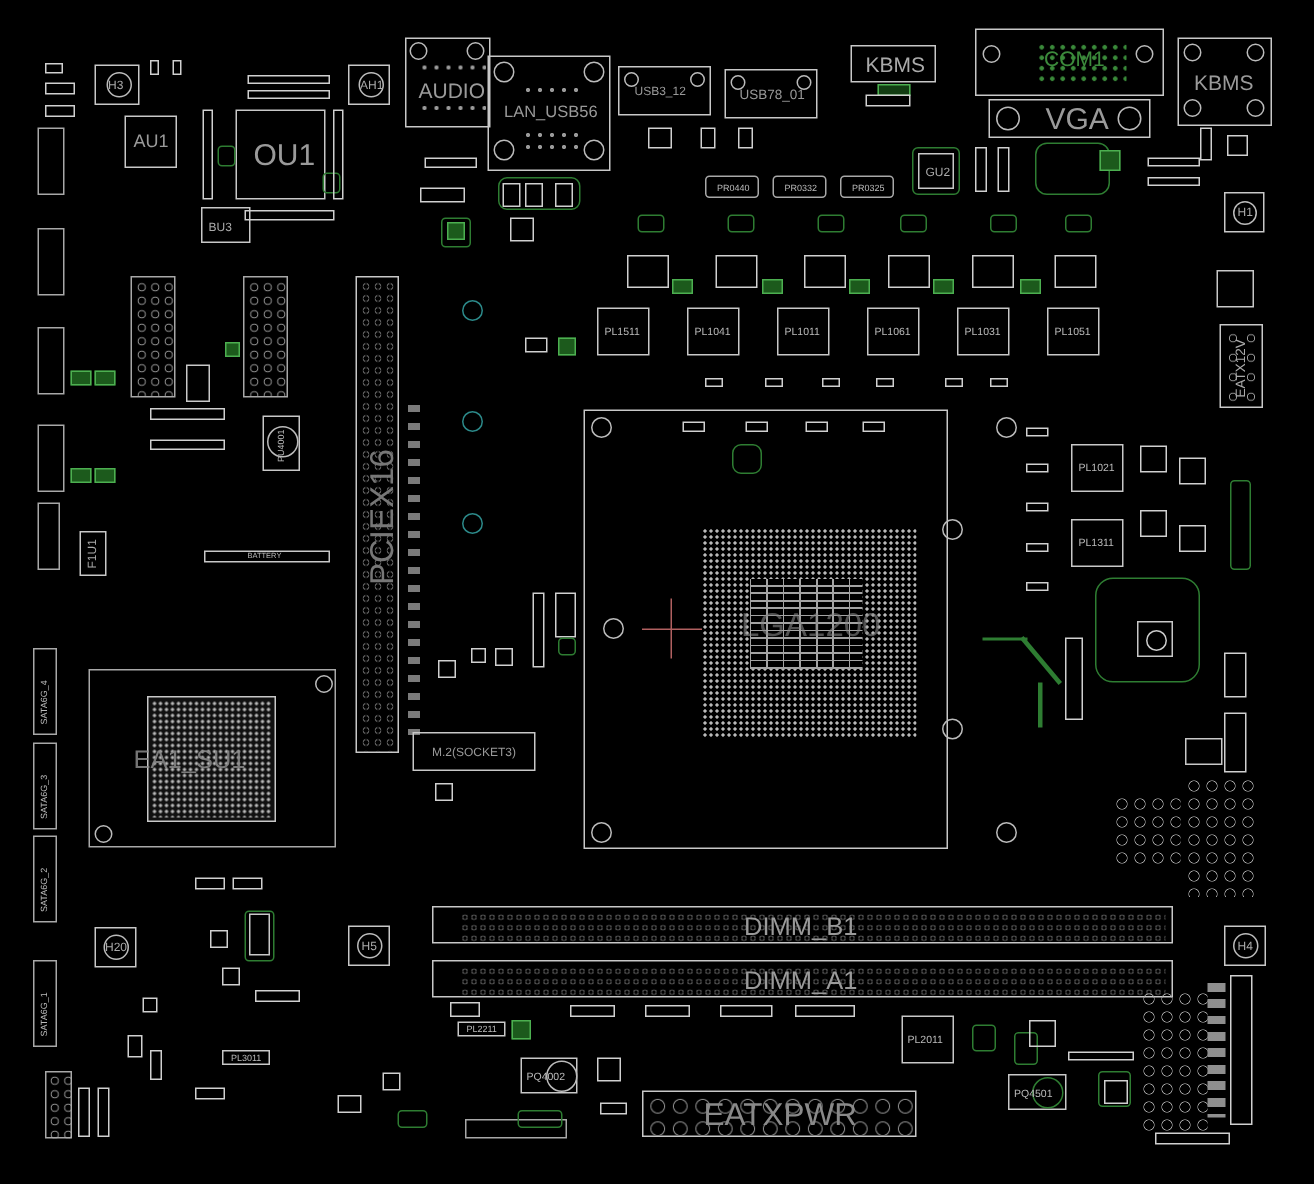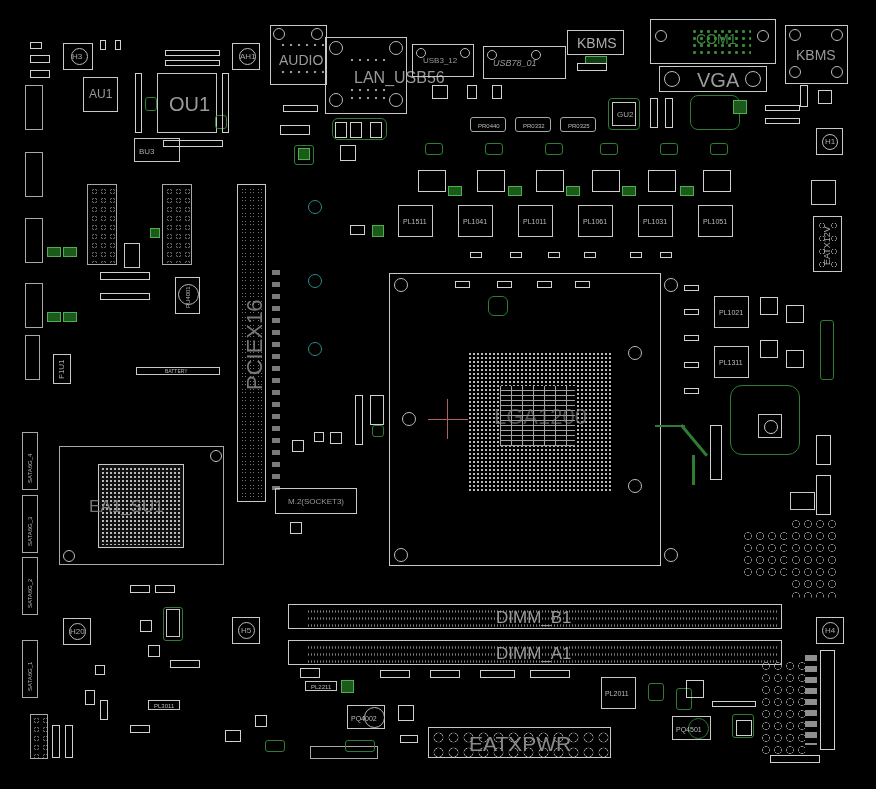--- a/index.html
+++ b/index.html
@@ -45,21 +45,21 @@
   <div class="part" style="left:83px;top:77px;width:35px;height:35px;">
     <span class="lbl mid" style="left:5px;top:10px;font-size:12px;">AU1</span>
   </div>
 
   <div class="part" style="left:157px;top:73px;width:60px;height:60px;">
     <span class="lbl big" style="left:11px;top:20px;">OU1</span>
   </div>
   <div class="green" style="left:145px;top:97px;width:12px;height:14px;"></div>
   <div class="green" style="left:215px;top:115px;width:12px;height:14px;"></div>
 
-  <div class="part" style="left:134px;top:138px;width:46px;height:24px;">
+  <div class="part" style="left:134px;top:138px;width:33px;height:24px;">
     <span class="lbl sm" style="left:4px;top:9px;">BU3</span>
   </div>
 
   <div class="part" style="left:232px;top:43px;width:28px;height:27px;">
     <div class="hole" style="left:6px;top:4px;width:17px;height:17px;"></div>
     <span class="lbl sm" style="left:7px;top:9px;">AH1</span>
   </div>
 
   <div class="smd" style="left:135px;top:73px;width:7px;height:60px;"></div>
   <div class="smd" style="left:222px;top:73px;width:7px;height:60px;"></div>
@@ -77,33 +77,33 @@
     <div class="hole" style="left:40px;top:2px;width:12px;height:12px;"></div>
     <div class="dots" style="left:8px;top:15px;width:45px;height:10px;"></div>
     <span class="lbl mid" style="left:8px;top:27px;">AUDIO</span>
     <div class="dots" style="left:8px;top:42px;width:45px;height:10px;"></div>
   </div>
 
   <div class="part" style="left:325px;top:37px;width:82px;height:77px;">
     <div class="hole" style="left:3px;top:3px;width:14px;height:14px;"></div>
     <div class="hole" style="left:63px;top:3px;width:14px;height:14px;"></div>
     <div class="dots" style="left:22px;top:18px;width:40px;height:10px;"></div>
-    <span class="lbl" style="left:28px;top:32px;font-size:16px;color:#999;">LAN_USB56</span>
+    <span class="lbl" style="left:10px;top:32px;font-size:11px;color:#999;">LAN_USB56</span>
     <div class="dots" style="left:22px;top:48px;width:40px;height:16px;"></div>
     <div class="hole" style="left:3px;top:55px;width:14px;height:14px;"></div>
     <div class="hole" style="left:63px;top:55px;width:14px;height:14px;"></div>
   </div>
 
   <div class="part" style="left:412px;top:44px;width:62px;height:33px;">
     <div class="hole" style="left:3px;top:3px;width:10px;height:10px;"></div>
     <div class="hole" style="left:47px;top:3px;width:10px;height:10px;"></div>
     <span class="lbl sm" style="left:10px;top:12px;color:#999;">USB3_12</span>
   </div>
 
-  <div class="part" style="left:483px;top:46px;width:83px;height:33px;font-style:italic;">
+  <div class="part" style="left:483px;top:46px;width:62px;height:33px;">
     <div class="hole" style="left:3px;top:3px;width:10px;height:10px;"></div>
     <div class="hole" style="left:47px;top:3px;width:10px;height:10px;"></div>
     <span class="lbl sm" style="left:9px;top:12px;font-size:9px;color:#999;">USB78_01</span>
   </div>
 
   <div class="part" style="left:567px;top:30px;width:57px;height:25px;">
     <span class="lbl mid" style="left:9px;top:5px;color:#aaa;">KBMS</span>
   </div>
   <div class="greenfill" style="left:585px;top:56px;width:22px;height:8px;background:#123d12;"></div>
 
@@ -297,21 +297,21 @@
 
   <div class="part thin" style="left:30px;top:714px;width:18px;height:45px;">
     <div class="pins" style="left:1px;top:1px;width:16px;height:43px;"></div>
   </div>
   <div class="smd" style="left:52px;top:725px;width:8px;height:33px;"></div>
   <div class="smd" style="left:65px;top:725px;width:8px;height:33px;"></div>
   <div class="part" style="left:148px;top:700px;width:32px;height:10px;">
     <span class="lbl xs" style="left:5px;top:2px;">PL3011</span>
   </div>
 
-  <div class="part" style="left:389px;top:273px;width:272px;height:293px;">
+  <div class="part" style="left:389px;top:273px;width:243px;height:293px;">
     <div class="hole" style="left:4px;top:4px;width:14px;height:14px;"></div>
     <div class="hole" style="left:274px;top:4px;width:14px;height:14px;"></div>
     <div class="hole" style="left:4px;top:274px;width:14px;height:14px;"></div>
     <div class="hole" style="left:274px;top:274px;width:14px;height:14px;"></div>
     <div class="hole" style="left:12px;top:138px;width:14px;height:14px;"></div>
     <div class="hole" style="left:238px;top:72px;width:14px;height:14px;"></div>
     <div class="hole" style="left:238px;top:205px;width:14px;height:14px;"></div>
     <div class="bga" style="left:78px;top:78px;width:143px;height:140px;background-size:4px 4px;"></div>
     <div style="position:absolute;left:110px;top:112px;width:75px;height:60px;background:#000;"></div>
     <div style="position:absolute;left:110px;top:112px;width:75px;height:60px;background-image:repeating-linear-gradient(90deg,#ccc 0 1px,transparent 1px 11px),repeating-linear-gradient(0deg,#ccc 0 1px,transparent 1px 5px);opacity:0.8;"></div>

